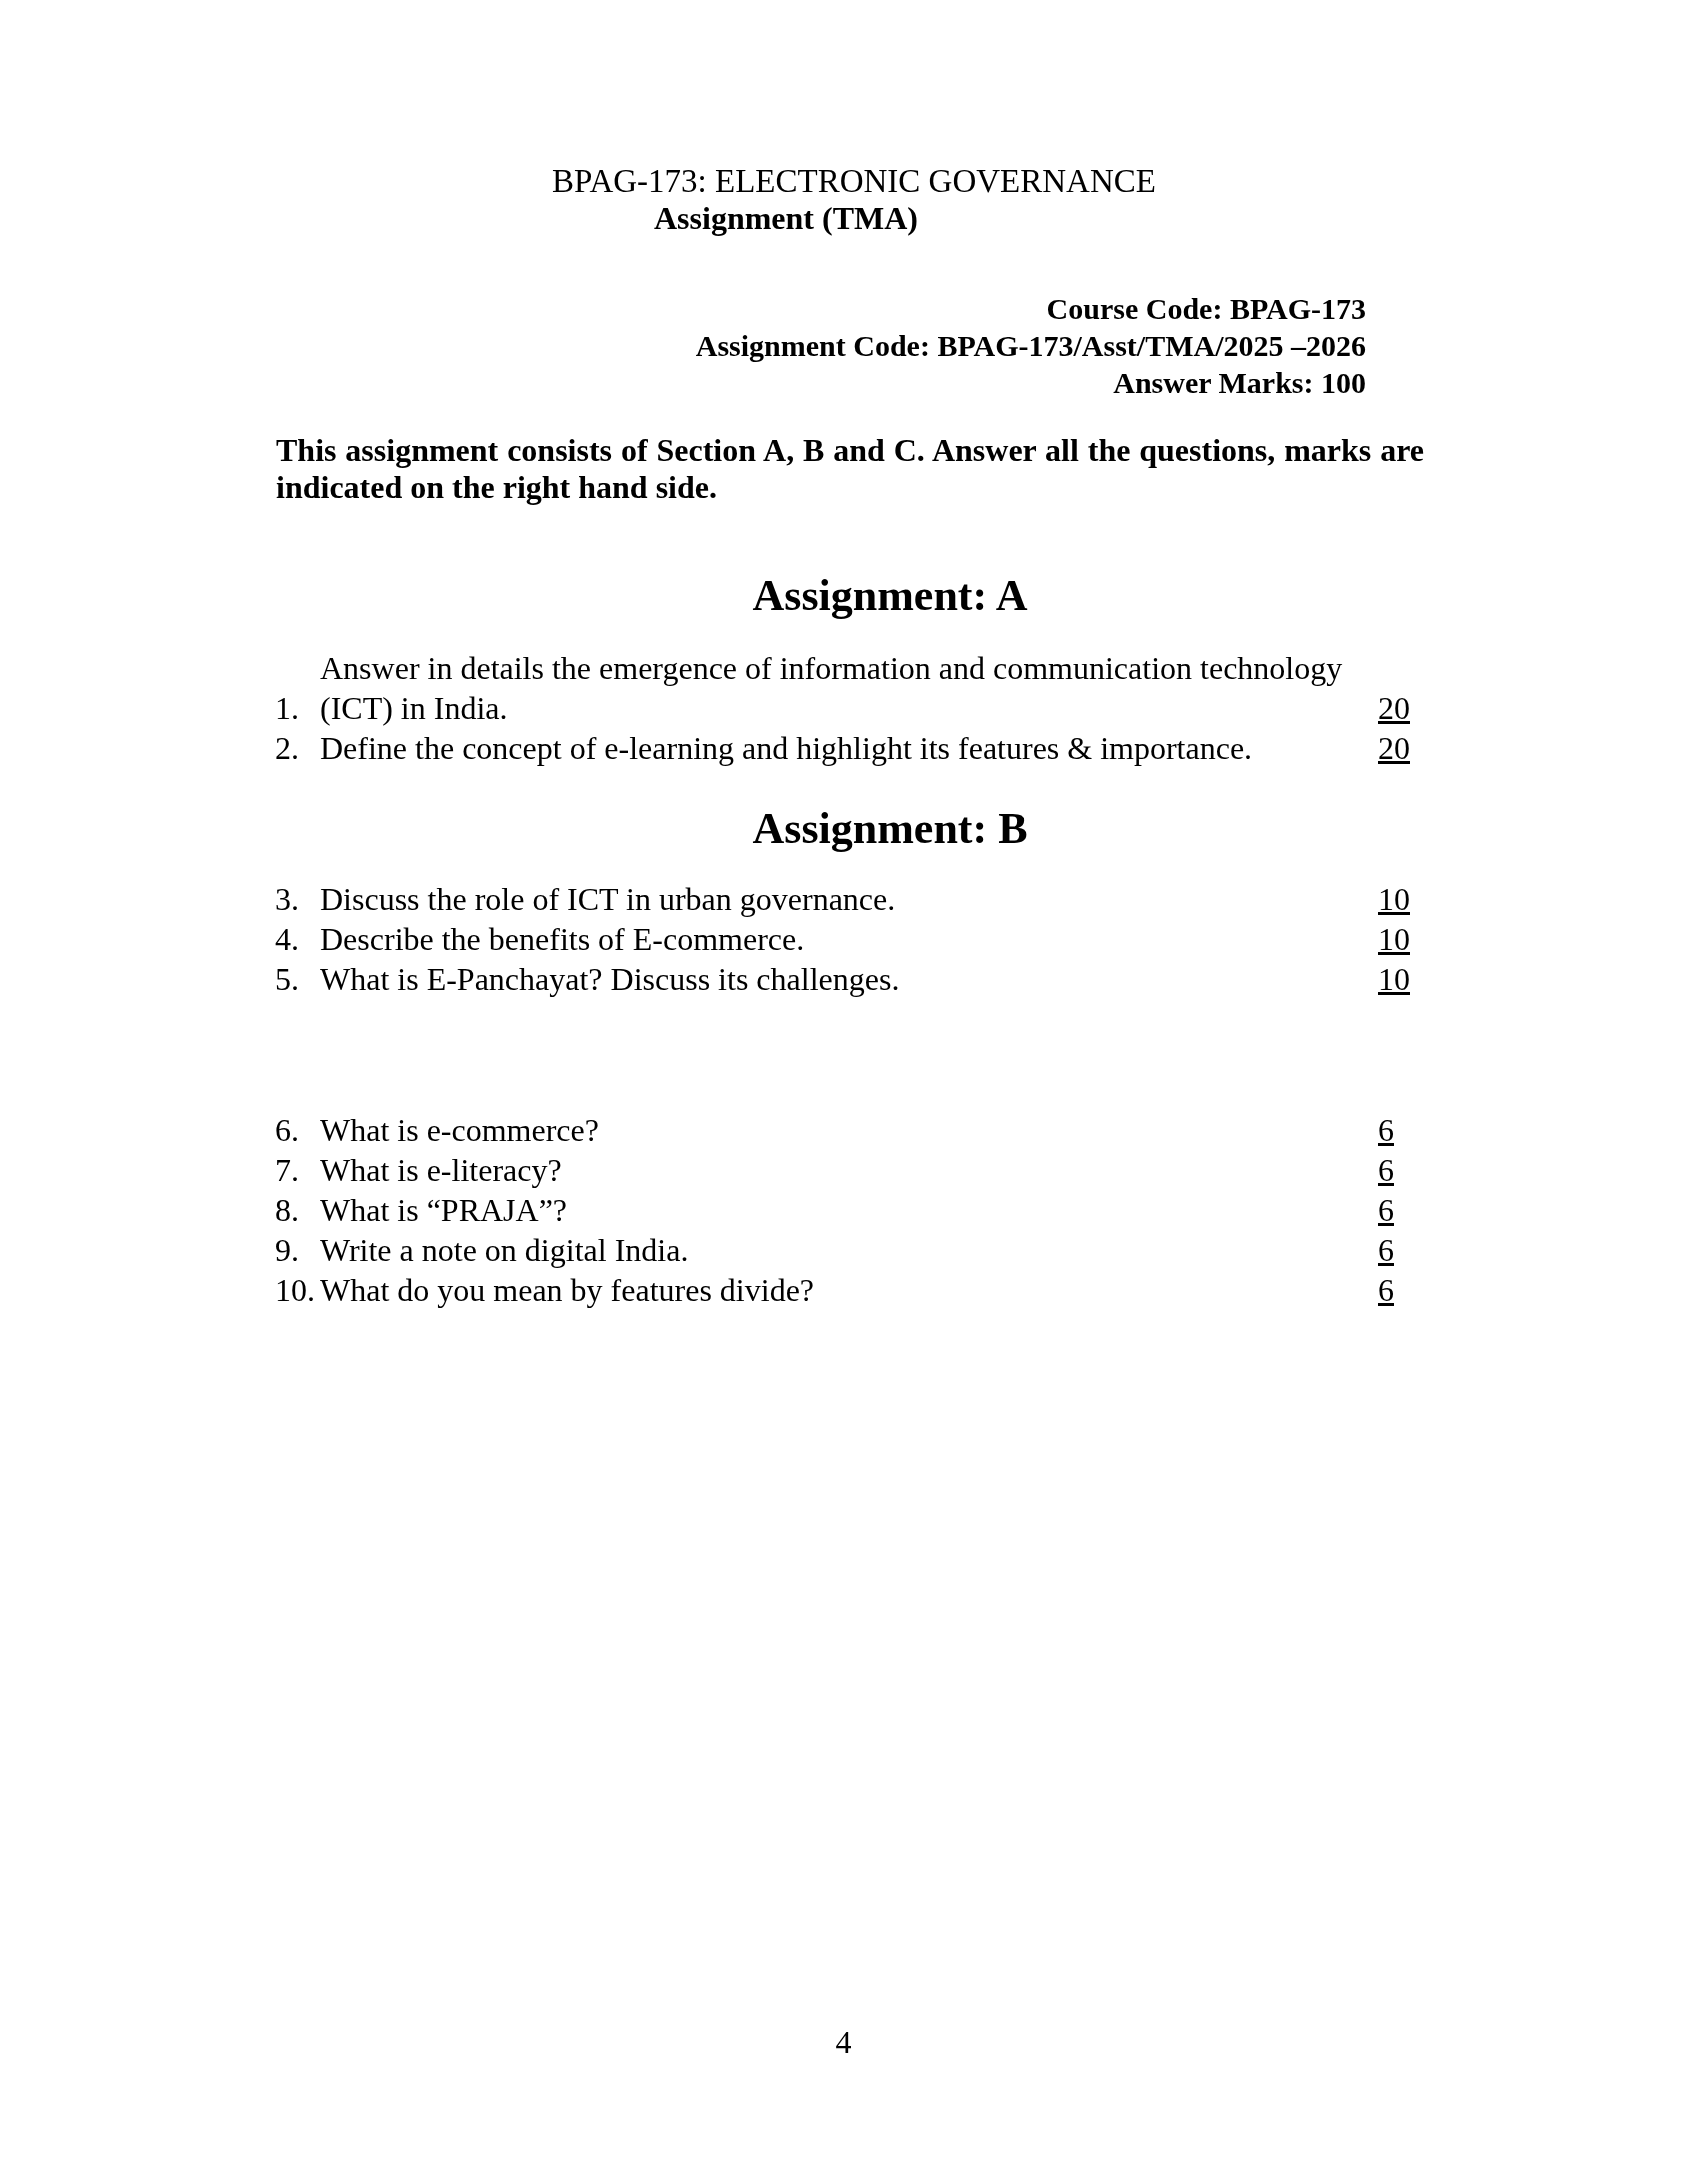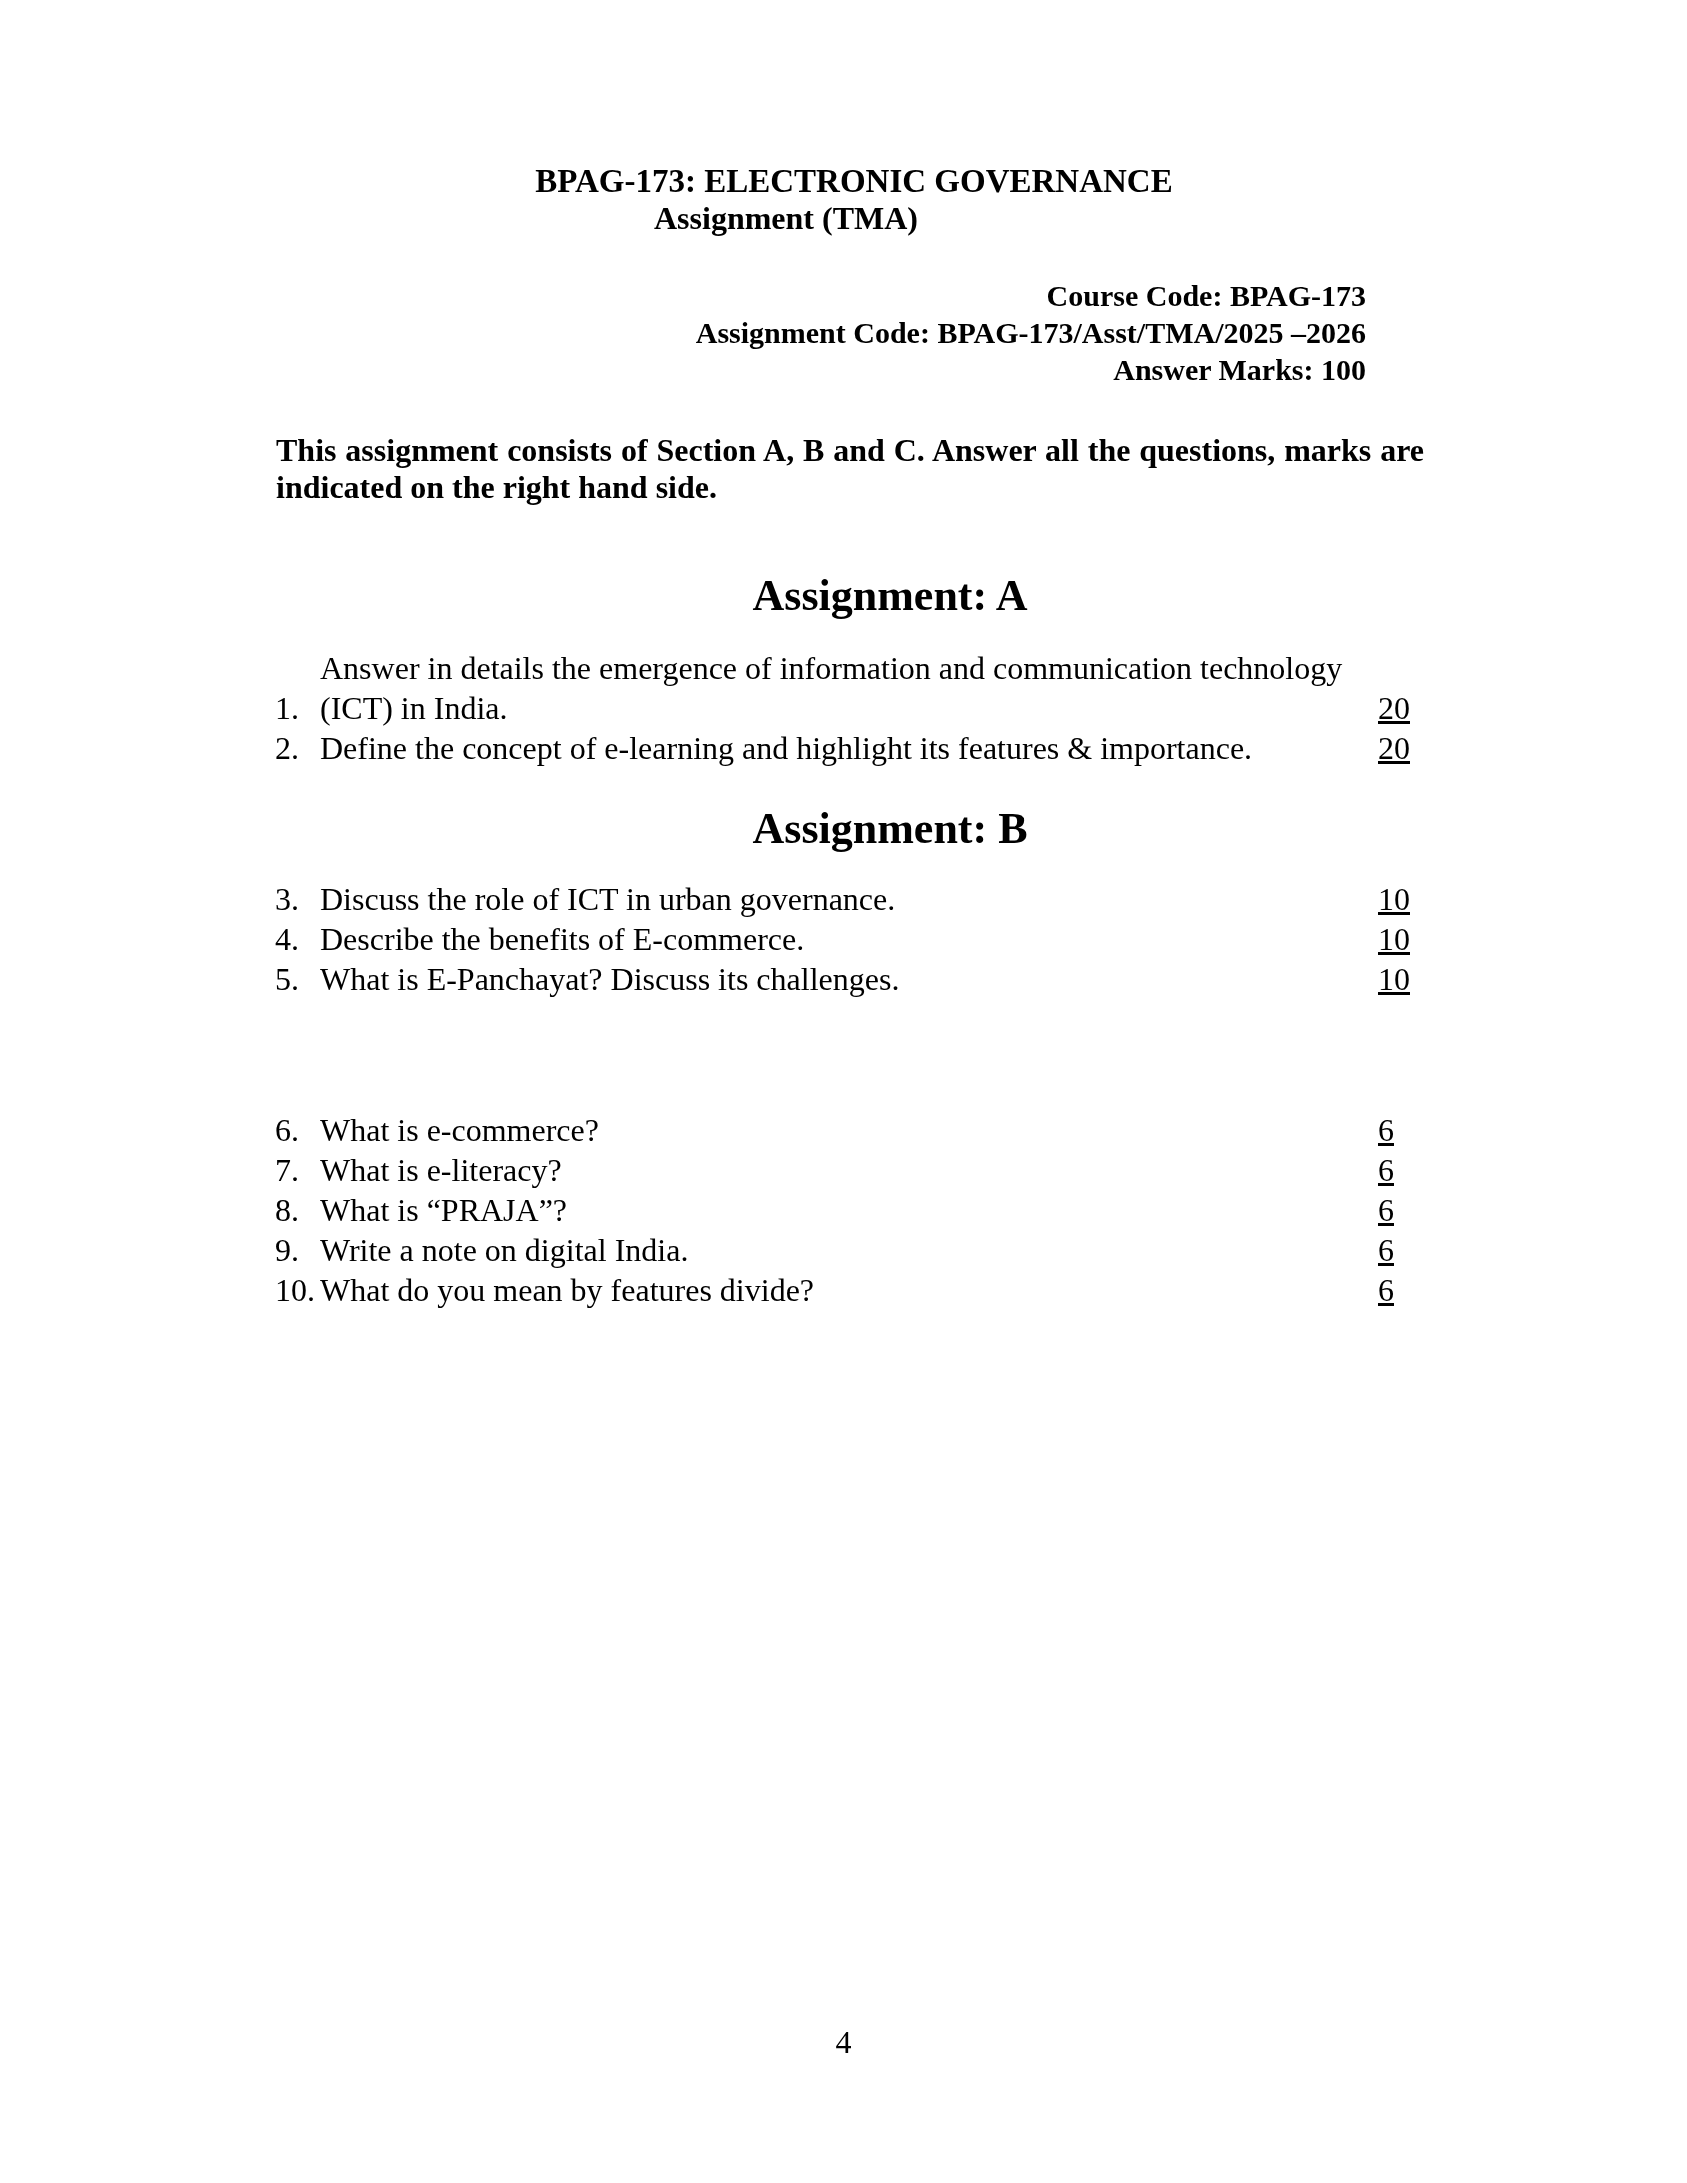--- a/index.html
+++ b/index.html
@@ -15,21 +15,21 @@
     color: #000000;
     font-family: "Liberation Serif", "DejaVu Serif", serif;
     overflow: hidden;
   }
   .doc-title {
     position: absolute;
     left: 268px;
     top: 163px;
     width: 1148px;
     text-align: center;
-    font-weight: bold;
+    font-weight: normal;
     font-size: 33px;
     line-height: 37px;
     white-space: nowrap;
   }
   .doc-subtitle {
     position: absolute;
     left: 268px;
     top: 200px;
     width: 1148px;
     text-align: center;
@@ -37,21 +37,21 @@
     font-size: 32px;
     line-height: 37px;
     white-space: nowrap;
   }
   .shift-r18 { position: relative; left: 12px; }
   .shift-l84 { position: relative; left: -56px; }
   .shift-r72 { position: relative; left: 48px; }
   .meta {
     position: absolute;
     left: 268px;
-    top: 277px;
+    top: 290px;
     width: 1098px;
     text-align: right;
     font-weight: bold;
     font-size: 30px;
     line-height: 37px;
   }
   .intro {
     position: absolute;
     left: 268px;
     top: 424px;

